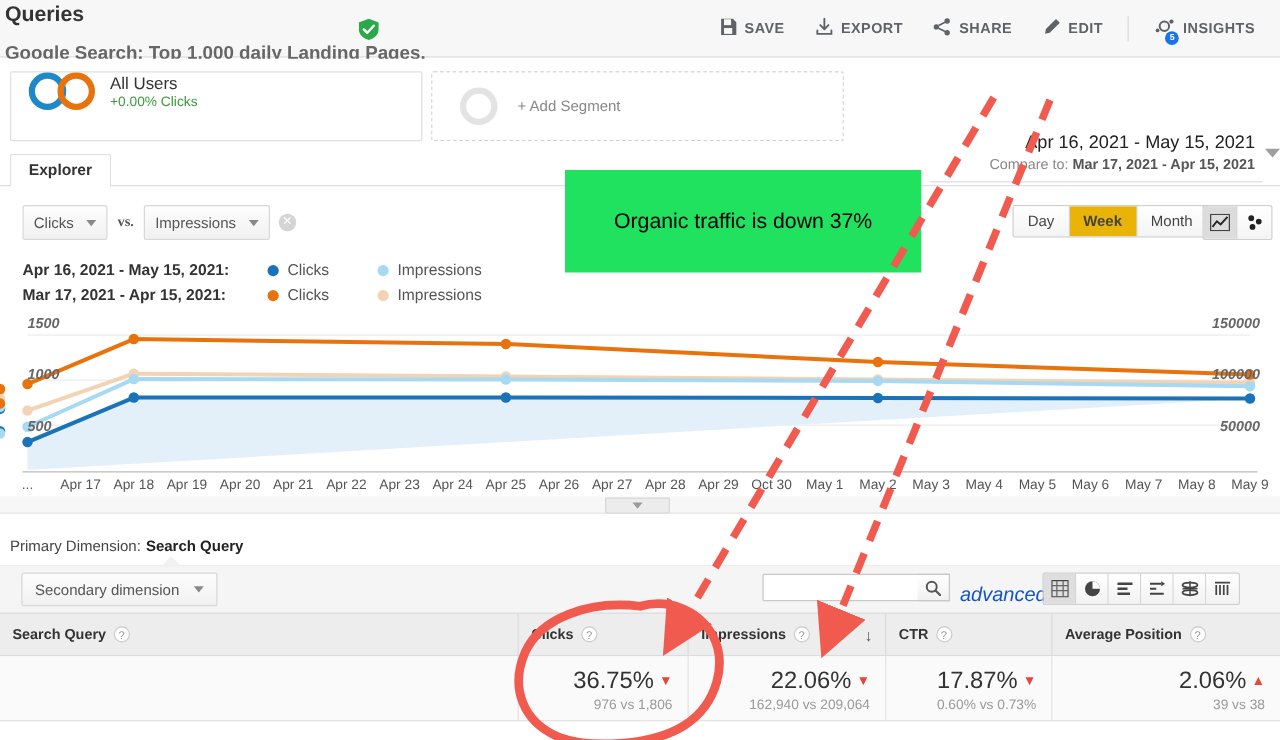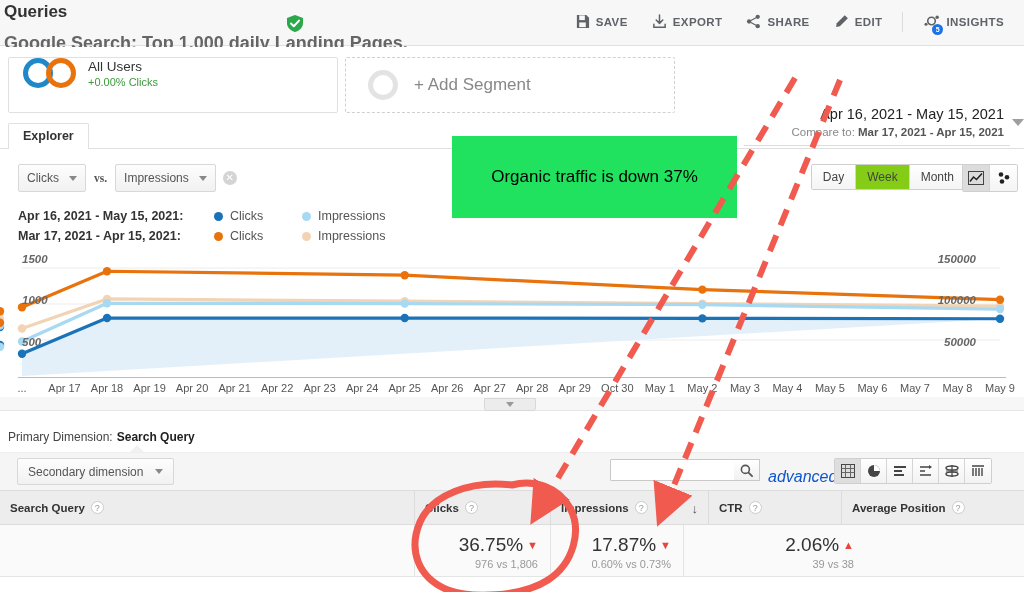--- a/index.html
+++ b/index.html
@@ -11,21 +11,21 @@
     position:relative;
   }
 
   
   .header {
     position:absolute; left:0; top:0; width:1024px; height:46px;
     background:#f7f7f7; border-bottom:1px solid #e0e0e0;
   }
   .title-block { position:absolute; left:4px; top:2px; }
   .page-title { font-size:17px; font-weight:bold; color:#333; line-height:20px; }
-  .page-sub { font-size:18px; font-weight:bold; color:#666; line-height:16px; margin-top:13px; }
+  .page-sub { font-size:15px; font-weight:bold; color:#666; line-height:16px; margin-top:13px; }
   .verified-badge {
     position:absolute; left:287px; top:15px; width:16px; height:17px;
   }
   .hdr-actions {
     position:absolute; right:8px; top:10px; display:flex; align-items:center; gap:0px;
   }
   .hdr-btn {
     display:flex; align-items:center; gap:6px;
     padding:3px 12px; color:#5f6368; font-size:11.5px; font-weight:bold;
     letter-spacing:.4px; cursor:pointer; background:none; border:none;
@@ -50,21 +50,21 @@
   .ring.orange { border-color:#e8730c; margin-left:-7px; }
   .seg-txt { margin-left:12px; }
   .seg-name { font-size:13.5px; color:#333; line-height:17px; }
   .seg-delta { font-size:11px; color:#3c9a3c; line-height:14px; }
   .seg-add {
     position:absolute; left:345px; top:10px; width:330px; height:56px;
     border:1px dashed #d0d0d0; border-radius:2px;
     display:flex; align-items:center; padding-left:22px;
   }
   .ring.grey { border-color:#e3e3e3; }
-  .seg-add-lbl { margin-left:16px; color:#888; font-size:17px; }
+  .seg-add-lbl { margin-left:16px; color:#888; font-size:12px; }
 
   .daterange { position:absolute; right:20px; top:58px; text-align:right; width:280px; }
   .dr-main { font-size:14.5px; color:#222; line-height:19px; }
   .dr-cmp { font-size:11.5px; color:#888; line-height:16px; }
   .dr-cmp b { color:#555; font-weight:bold; }
   .dr-underline { position:absolute; right:14px; top:98px; width:266px; height:1px; background:#ddd; }
   .dr-caret {
     position:absolute; right:0px; top:72px;
     border-left:6px solid transparent; border-right:6px solid transparent;
     border-top:7px solid #9e9e9e;
@@ -100,21 +100,21 @@
   }
   .granularity {
     position:absolute; right:58px; top:14px;
     display:flex; border:1px solid #cfcfcf; border-radius:2px; overflow:hidden;
   }
   .gbtn {
     padding:5px 11px; font-size:12px; color:#444; cursor:pointer;
     background:linear-gradient(#fff,#f4f4f4); border-right:1px solid #d5d5d5;
   }
   .gbtn:last-child{ border-right:none; }
-  .gbtn.sel { background:#84cc16; font-weight:normal; }
+  .gbtn.sel { background:#eab308; font-weight:bold; }
   .charttypes {
     position:absolute; right:6px; top:14px;
     display:flex; border:1px solid #cfcfcf; border-radius:2px; overflow:hidden;
   }
   .ctbtn { width:27px; height:26px; display:flex; align-items:center; justify-content:center;
            background:linear-gradient(#fff,#f4f4f4); border-right:1px solid #d5d5d5; cursor:pointer;}
   .ctbtn:last-child{border-right:none;}
   .ctbtn.sel { background:#dcdcdc; }
 
   
@@ -122,21 +122,21 @@
   .lg-row { display:flex; align-items:center; height:20px; }
   .lg-label { font-weight:bold; color:#333; width:196px; }
   .dot { width:9px; height:9px; border-radius:50%; margin-right:7px; }
   .lg-item { display:flex; align-items:center; color:#555; }
   .lg-item.first { width:88px; }
 
   
   .chartwrap { position:absolute; left:0; top:248px; width:1024px; height:150px;font-style:italic; }
   .ytick { position:absolute; font-size:11.5px; color:#666; font-weight:bold; }
   .yleft { left:22px; }
-  .yright { right:48px;text-align:right; }
+  .yright { right:16px;text-align:right; }
   .xaxis { position:absolute; left:0; top:380px; width:1024px; height:20px; font-size:11px; color:#555; }
   .xtick { position:absolute; text-align:center; }
   .axisline { position:absolute; left:18px; top:377px; width:988px; height:1px; background:#bbb; }
   .scrollstrip {
     position:absolute; left:0; top:397px; width:1024px; height:14px;
     background:#f7f7f7; border-bottom:1px solid #e5e5e5;
   }
   .scroll-handle {
     position:absolute; left:484px; top:398px; width:52px; height:13px;
     background:#ececec; border:1px solid #d8d8d8; border-radius:0 0 3px 3px;
@@ -533,20 +533,24 @@
       <span class="qmark">?</span>
     </div>
   </div>
 
   <div class="trow">
     <div class="td" style="width:415px;"></div>
     <div class="td" style="width:136px;">
       <div class="pct"><span>36.75%</span><span class="tri down">▼</span></div>
       <div class="sub">976 vs 1,806</div>
     </div>
+    <div class="td" style="width:158px;">
+      <div class="pct"><span>22.06%</span><span class="tri down">▼</span></div>
+      <div class="sub">162,940 vs 209,064</div>
+    </div>
     <div class="td" style="width:133px;">
       <div class="pct"><span>17.87%</span><span class="tri down">▼</span></div>
       <div class="sub">0.60% vs 0.73%</div>
     </div>
     <div class="td" style="width:182px;border-right:none;">
       <div class="pct"><span>2.06%</span><span class="tri up">▲</span></div>
       <div class="sub">39 vs 38</div>
     </div>
   </div>
 </div>

